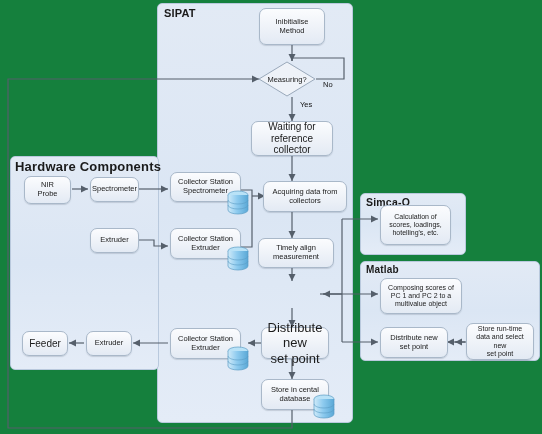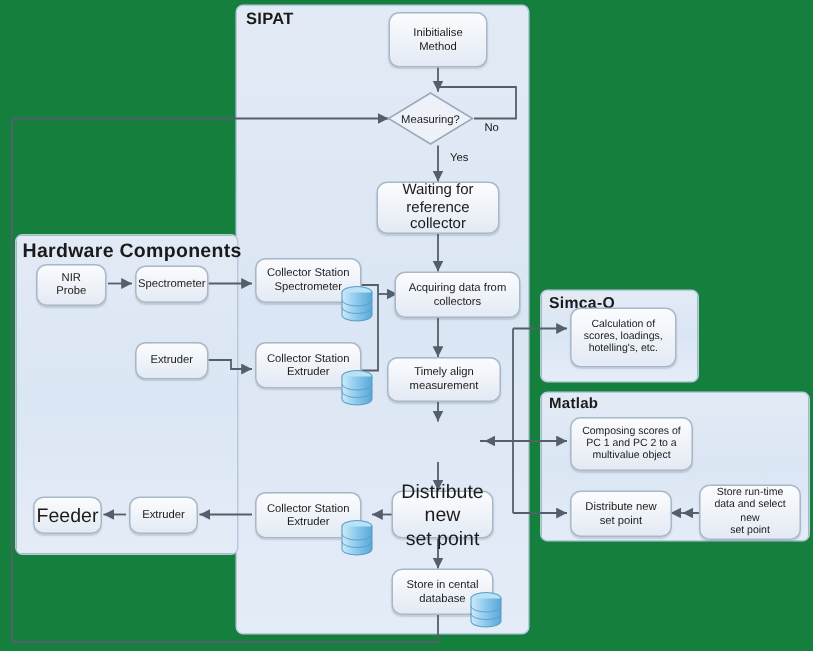--- a/index.html
+++ b/index.html
@@ -153,21 +153,21 @@
   </div>
 
   <div class="node" style="left:90px;top:177px;width:49px;height:25px;font-size:7.5px;">
     <span>Spectrometer</span>
   </div>
 
   <div class="node" style="left:90px;top:228px;width:49px;height:25px;font-size:7.5px;">
     <span>Extruder</span>
   </div>
 
-  <div class="node" style="left:22px;top:331px;width:46px;height:25px;font-size:13px;">
+  <div class="node" style="left:22px;top:331px;width:46px;height:25px;font-size:10px;">
     <span>Feeder</span>
   </div>
 
   <div class="node" style="left:86px;top:331px;width:46px;height:25px;font-size:7.5px;">
     <span>Extruder</span>
   </div>
 
   <div class="node" style="left:170px;top:172px;width:71px;height:30px;font-size:7.5px;">
     <span><span>Collector Station</span><br>
     <span>Spectrometer</span></span>

